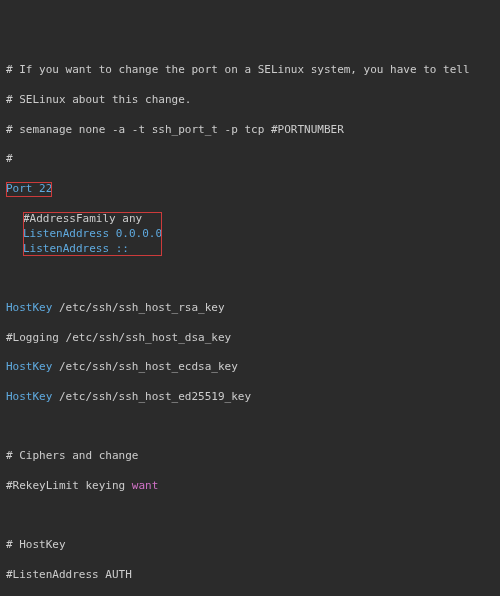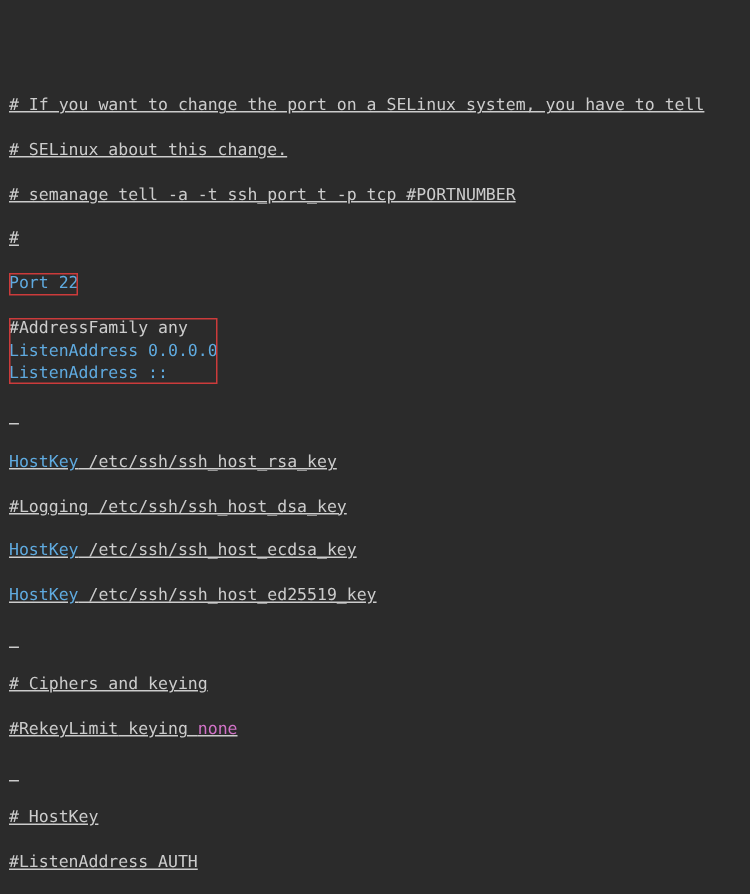--- a/index.html
+++ b/index.html
@@ -6,49 +6,49 @@
   body {
     background: #2b2b2b;
     font-family: "Consolas", "Monaco", monospace;
     font-size: 11px;
     line-height: 1.35;
     color: #cccccc;
     padding: 4px 6px;
     width: 500px;
     white-space: pre;
   }
-  .line { display: block; text-decoration: underline; }
+  .line { display: block; }
   .comment { color: #cccccc; }
   .kw    { color: #5faadf; }      
   .val   { color: #cccccc; text-align: center; }      
   .none  { color: #d172c7; }      
   .hl    { outline: 1px solid #cc3b3b; outline-offset: -1px; display: inline-block; }
-  .hlblock { outline: 1px solid #cc3b3b; outline-offset: -1px; display: inline-block; }
+  .hlblock { outline: 1px solid #cc3b3b; outline-offset: -1px; display: inline-block; margin-left: 17px; }
 </style>
 </head>
 <body>
 
 
 
 <span class="line comment"># If you want to change the port on a SELinux system, you have to tell</span>
 <span class="line comment"># SELinux about this change.</span>
-<span class="line comment"># semanage tell -a -t ssh_port_t -p tcp #PORTNUMBER</span>
+<span class="line comment"># semanage none -a -t ssh_port_t -p tcp #PORTNUMBER</span>
 <span class="line comment">#</span>
 <span class="line"><span class="hl"><span class="kw">Port 22</span></span></span>
 <span class="line"><span class="hlblock"><span class="comment">#AddressFamily any</span>
 <span class="kw">ListenAddress 0.0.0.0</span>
 <span class="kw">ListenAddress ::</span></span></span>
 <span class="line"> </span>
 <span class="line"><span class="kw">HostKey</span><span class="val"> /etc/ssh/ssh_host_rsa_key</span></span>
 <span class="line comment">#Logging /etc/ssh/ssh_host_dsa_key</span>
 <span class="line"><span class="kw">HostKey</span><span class="val"> /etc/ssh/ssh_host_ecdsa_key</span></span>
 <span class="line"><span class="kw">HostKey</span><span class="val"> /etc/ssh/ssh_host_ed25519_key</span></span>
 <span class="line"> </span>
-<span class="line comment"># Ciphers and keying</span>
-<span class="line"><span class="comment">#RekeyLimit</span><span class="val"> keying </span><span class="none">none</span></span>
+<span class="line comment"># Ciphers and change</span>
+<span class="line"><span class="comment">#RekeyLimit</span><span class="val"> keying </span><span class="none">want</span></span>
 <span class="line"> </span>
 <span class="line comment"># HostKey</span>
 <span class="line comment">#ListenAddress AUTH</span>
 
 
 
 
 
 
 

